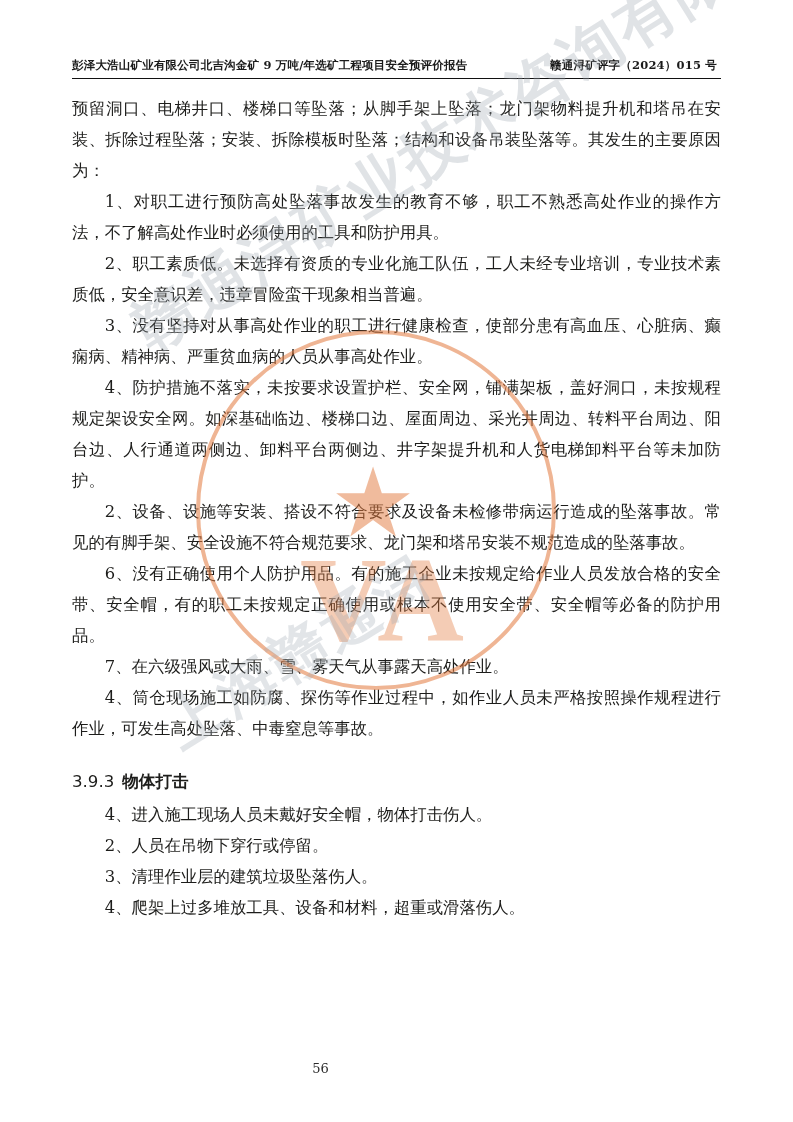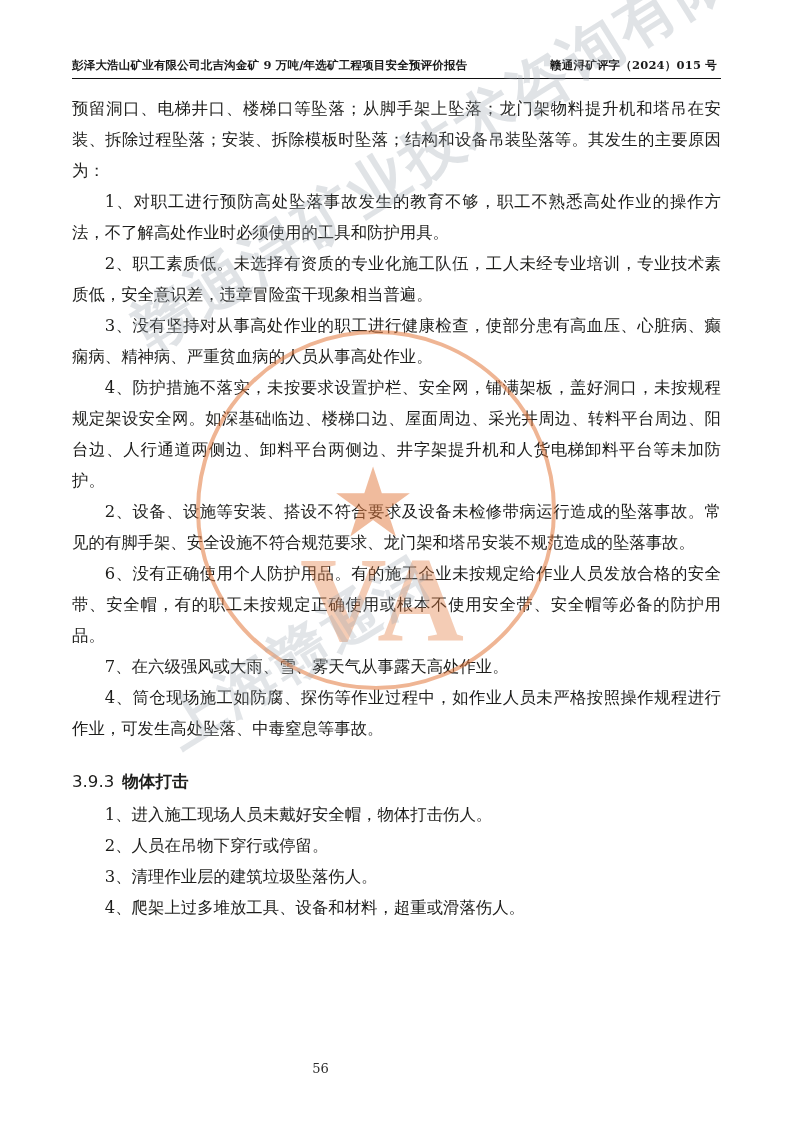--- a/index.html
+++ b/index.html
@@ -170,21 +170,21 @@
     <p class="indent">4、防护措施不落实，未按要求设置护栏、安全网，铺满架板，盖好洞口，未按规程规定架设安全网。如深基础临边、楼梯口边、屋面周边、采光井周边、转料平台周边、阳台边、人行通道两侧边、卸料平台两侧边、井字架提升机和人货电梯卸料平台等未加防护。</p>
     <p class="indent">2、设备、设施等安装、搭设不符合要求及设备未检修带病运行造成的坠落事故。常见的有脚手架、安全设施不符合规范要求、龙门架和塔吊安装不规范造成的坠落事故。</p>
     <p class="indent">6、没有正确使用个人防护用品。有的施工企业未按规定给作业人员发放合格的安全带、安全帽，有的职工未按规定正确使用或根本不使用安全带、安全帽等必备的防护用品。</p>
     <p class="indent">7、在六级强风或大雨、雪、雾天气从事露天高处作业。</p>
     <p class="indent">4、筒仓现场施工如防腐、探伤等作业过程中，如作业人员未严格按照操作规程进行作业，可发生高处坠落、中毒窒息等事故。</p>
 
     <div class="heading">
       <span class="num">3.9.3</span><span class="ttl">物体打击</span>
     </div>
 
-    <p class="indent">1、进入施工现场人员未戴好安全帽，物体打击伤人。</p>
+    <p class="indent">4、进入施工现场人员未戴好安全帽，物体打击伤人。</p>
     <p class="indent">2、人员在吊物下穿行或停留。</p>
     <p class="indent">3、清理作业层的建筑垃圾坠落伤人。</p>
     <p class="indent">4、爬架上过多堆放工具、设备和材料，超重或滑落伤人。</p>
   </div>
 
   <div class="watermark">
     <div class="wm-ring"></div>
     <div class="wm-star">★</div>
     <div class="wm-letters">VA</div>
     <div class="wm-diag">赣通浔矿业技术咨询有限公司</div>

